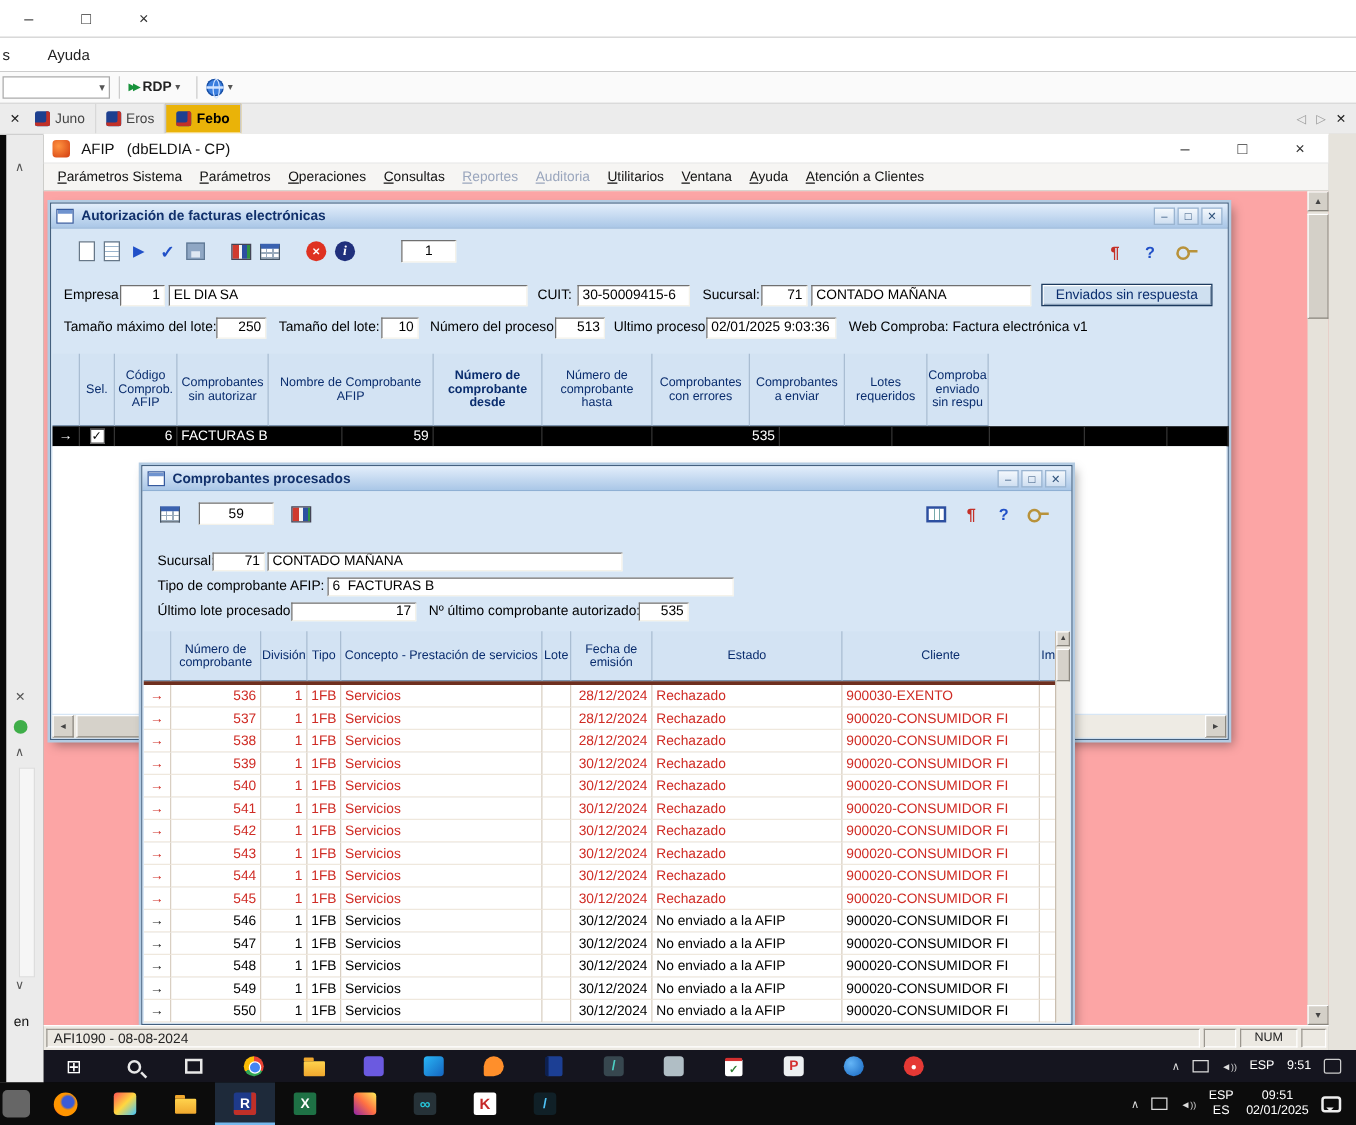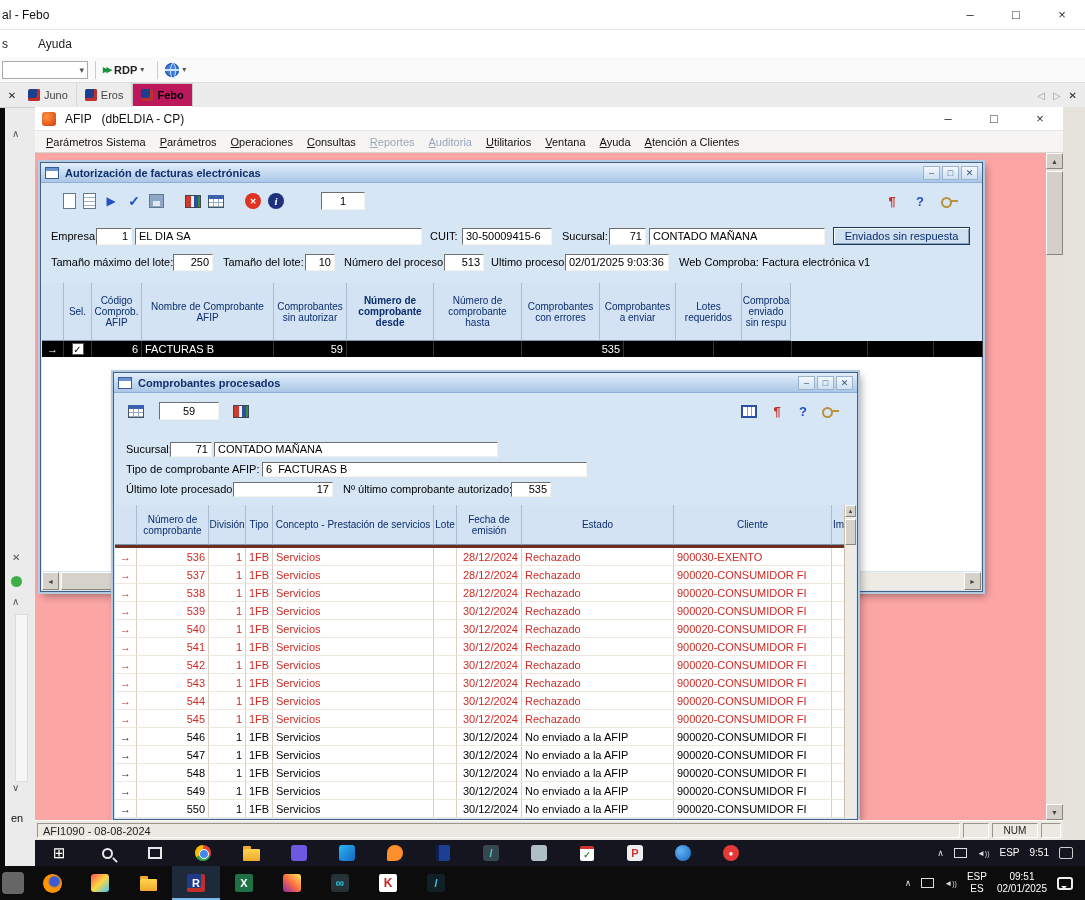--- a/index.html
+++ b/index.html
@@ -21,21 +21,21 @@
 .rdp-arrows{color:#17923b;font-weight:bold;font-size:11px;letter-spacing:-2px;margin-right:4px}
 .rdp-label{font-size:11px;color:#222;font-weight:bold;margin-right:3px}
 .caret{font-size:8px;color:#555;margin-right:6px}
 .i-globe{width:14px;height:14px;border-radius:50%;background:#3a7edf;box-shadow:inset 0 0 0 1px #1a4ea0;position:relative;margin-right:3px}
 .i-globe::before{content:"";position:absolute;left:0;top:6px;width:14px;height:2px;background:#cfe2ff}
 .i-globe::after{content:"";position:absolute;left:5px;top:0;width:4px;height:14px;border-radius:50%;border:1px solid #cfe2ff}
 
 .tabstrip{position:absolute;left:0;top:83px;width:1085px;height:25px;background:#ececec;border-bottom:1px solid #cfcfcf;display:flex;align-items:center}
 .tab-close-left{width:16px;text-align:center;font-size:10px;color:#222;margin-left:4px}
 .tab{display:flex;align-items:center;gap:4px;height:24px;padding:0 8px;font-size:11px;color:#444;border-right:1px solid #d8d8d8}
-.tab.active{background:#be185d;font-weight:bold;color:#000;border:1px solid #c8c8c8;border-bottom:1px solid #fff}
+.tab.active{background:#eab308;font-weight:bold;color:#000;border:1px solid #c8c8c8;border-bottom:1px solid #fff}
 .tab-ico{width:12px;height:12px;background:#1d3f8f;border-radius:2px;box-shadow:inset -3px -3px 0 #c03028;flex:none}
 .tabnav{margin-left:auto;display:flex;align-items:center;gap:8px;padding-right:8px;font-size:10px;color:#999}
 .tabnav .x{color:#222}
 
 
 .left-strip{position:absolute;left:0;top:108px;width:35px;height:758px;background:#ebebeb;border-left:5px solid #0a0a0a}
 .left-strip .s-item{position:absolute;left:7px;font-size:10px;color:#555}
 .s-track{position:absolute;left:10px;top:506px;width:13px;height:168px;background:#f6f6f6;border:1px solid #ddd}
 .s-dot{position:absolute;left:6px;top:468px;width:11px;height:11px;border-radius:50%;background:#3fae49}
 .s-label{position:absolute;left:6px;top:704px;font-size:11px;color:#111}
@@ -163,21 +163,20 @@
 .tr-text{font-size:10px;color:#fff;text-align:center;line-height:1.25;white-space:nowrap}
 .tr-action{width:14px;height:12px;border:1px solid #ccc;border-radius:2px}
 .tr-chat{width:16px;height:13px;border:2px solid #eee;border-radius:3px;position:relative}
 .tr-chat::after{content:"";position:absolute;left:2px;bottom:-4px;border:3px solid transparent;border-top-color:#eee}
 .partial-app{position:absolute;left:2px;top:6px;width:22px;height:22px;background:#777;border-radius:4px;opacity:.85}
 </style>
 </head>
 <body>
 
 <div class="app-titlebar">
-  <span class="app-title">al - Febo</span>
   <div class="winctl">
     <span>–</span>
     <span>□</span>
     <span>×</span>
   </div>
 </div>
 <div class="app-menubar">
   <span class="m1">s</span>
   <span class="m2">Ayuda</span>
 </div>
@@ -299,22 +298,22 @@
           <span class="lbl" style="width:100px;margin-left:9px">Número del proceso:</span>
           <div class="fld num" style="width:40px">513</div>
           <span class="lbl" style="width:74px;margin-left:7px">Ultimo proceso:</span>
           <div class="fld" style="width:104px">02/01/2025 9:03:36</div>
           <span class="lbl" style="margin-left:10px">Web Comproba: Factura electrónica v1</span>
         </div>
         <div class="thead" style="position:absolute;top:100px;left:1px;height:58px">
             <div class="hcell" style="width: 22px;"></div>
             <div class="hcell" style="width: 28px;">Sel.</div>
             <div class="hcell" style="width: 50px;">Código Comprob. AFIP</div>
+            <div class="hcell" style="width: 73px;">Comprobantes sin autorizar</div>
             <div class="hcell" style="width: 132px;">Nombre de Comprobante AFIP</div>
-            <div class="hcell" style="width: 73px;">Comprobantes sin autorizar</div>
             <div class="hcell" style="width: 87px; font-weight: bold;">Número de comprobante desde</div>
             <div class="hcell" style="width: 88px;">Número de comprobante hasta</div>
             <div class="hcell" style="width: 78px;">Comprobantes con errores</div>
             <div class="hcell" style="width: 76px;">Comprobantes a enviar</div>
             <div class="hcell" style="width: 66px;">Lotes requeridos</div>
             <div class="hcell" style="width: 49px;">Comproba enviado sin respu</div>
           </div>
         <div class="trow selrow" style="position:absolute;top:158px;left:1px">
             <div class="rcell a-c" style="width: 22px;">→</div>
             <div class="rcell a-c" style="width: 28px;"><span class="checkbox">✓</span></div>

